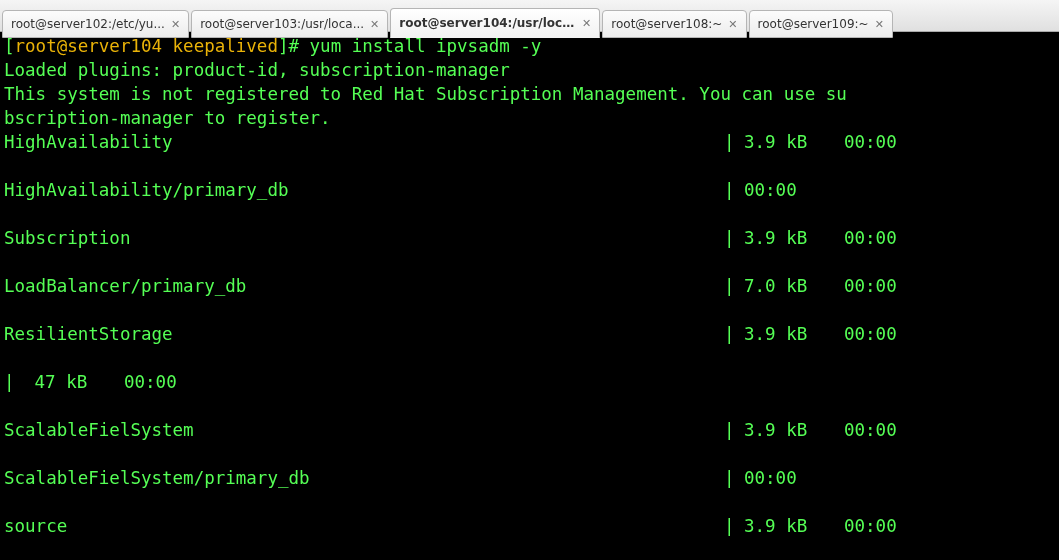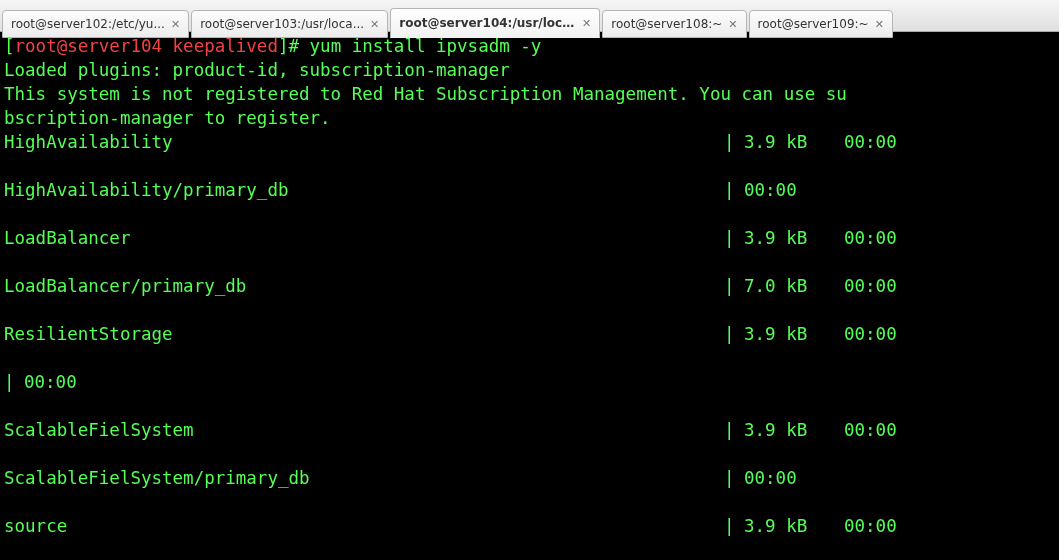--- a/index.html
+++ b/index.html
@@ -52,21 +52,21 @@
     color: #55ff55;
     font-family: "DejaVu Sans Mono", "Courier New", monospace;
     font-size: 17.5px;
     line-height: 24px;
     padding: 2px 4px 4px 4px;
     height: 528px;
     white-space: pre;
     overflow: hidden;
   }
   .prompt-brackets { color: #55ff55; }
-  .prompt-user { color: #ef4444; }
+  .prompt-user { color: #eab308; }
   .command { color: #55ff55; text-align: center; }
   .repo-line { display: flex; }
   .repo-name { width: 720px; }
   .repo-sep { width: 20px; }
   .repo-size { width: 100px; text-align: center; padding-right: 40px;}
   .repo-time { width: 80px; }
 </style>
 </head>
 <body>
 
@@ -92,24 +92,24 @@
     <span class="tab-close">✕</span>
   </div>
 </div>
 
 <div class="terminal"><span><span class="prompt-brackets">[</span><span class="prompt-user">root@server104 keepalived</span><span class="prompt-brackets">]#</span><span class="command"> yum install ipvsadm -y</span></span>
 <span>Loaded plugins: product-id, subscription-manager</span>
 <span>This system is not registered to Red Hat Subscription Management. You can use su</span>
 <span>bscription-manager to register.</span>
 <span class="repo-line"><span class="repo-name">HighAvailability</span><span class="repo-sep">|</span><span class="repo-size">3.9 kB</span><span class="repo-time">00:00</span></span>
 <span class="repo-line"><span class="repo-name">HighAvailability/primary_db</span><span class="repo-sep">|</span><span class="repo-time">00:00</span></span>
-<span class="repo-line"><span class="repo-name">LoadBalancer</span><span class="repo-sep">|</span><span class="repo-size">3.9 kB</span><span class="repo-time">00:00</span></span>
+<span class="repo-line"><span class="repo-name">Subscription</span><span class="repo-sep">|</span><span class="repo-size">3.9 kB</span><span class="repo-time">00:00</span></span>
 <span class="repo-line"><span class="repo-name">LoadBalancer/primary_db</span><span class="repo-sep">|</span><span class="repo-size">7.0 kB</span><span class="repo-time">00:00</span></span>
 <span class="repo-line"><span class="repo-name">ResilientStorage</span><span class="repo-sep">|</span><span class="repo-size">3.9 kB</span><span class="repo-time">00:00</span></span>
-<span class="repo-line"><span class="repo-sep">|</span><span class="repo-time">00:00</span></span>
+<span class="repo-line"><span class="repo-sep">|</span><span class="repo-size"> 47 kB</span><span class="repo-time">00:00</span></span>
 <span class="repo-line"><span class="repo-name">ScalableFielSystem</span><span class="repo-sep">|</span><span class="repo-size">3.9 kB</span><span class="repo-time">00:00</span></span>
 <span class="repo-line"><span class="repo-name">ScalableFielSystem/primary_db</span><span class="repo-sep">|</span><span class="repo-time">00:00</span></span>
 <span class="repo-line"><span class="repo-name">source</span><span class="repo-sep">|</span><span class="repo-size">3.9 kB</span><span class="repo-time">00:00</span></span>
 
 
 
 
 
 
 <span></span>

